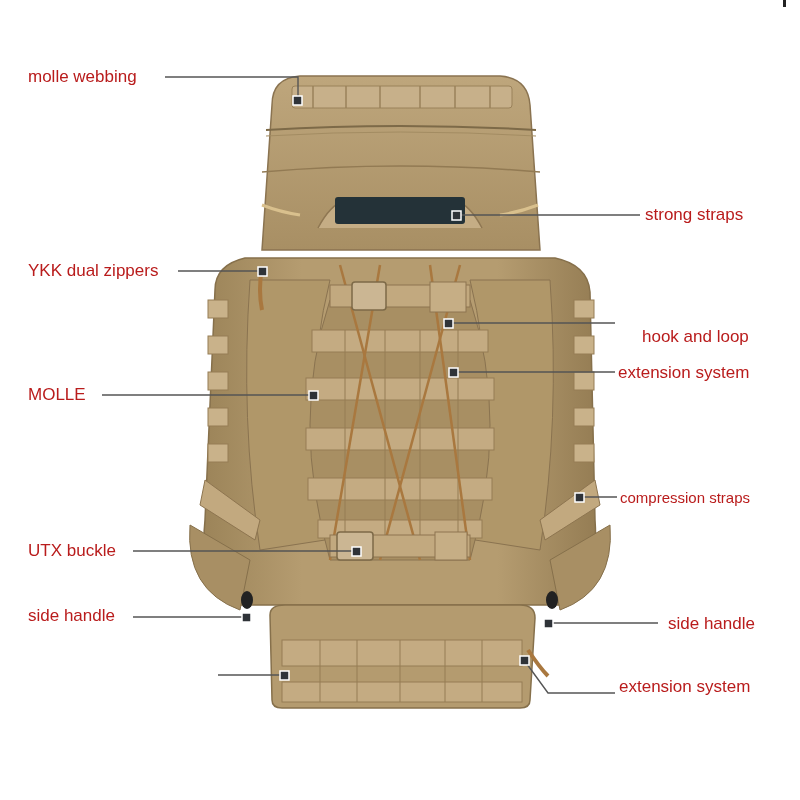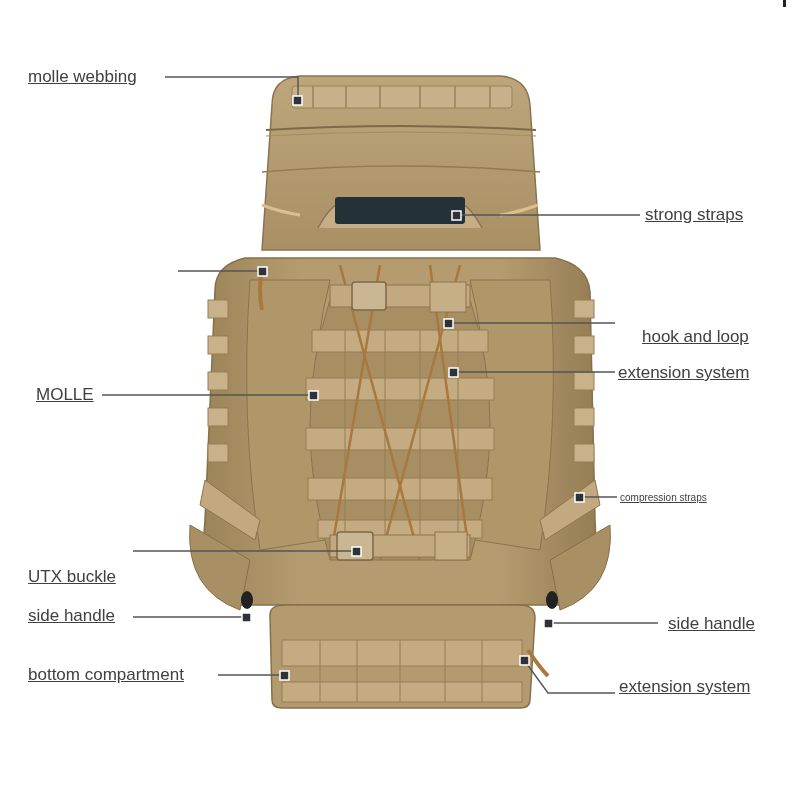--- a/index.html
+++ b/index.html
@@ -1,20 +1,20 @@
 <!DOCTYPE html>
 <html><head>
 <meta charset="utf-8">
 <style>
   html, body { margin: 0; padding: 0; background: #ffffff; }
   body { width: 800px; height: 800px; position: relative; overflow: hidden;
          font-family: "Liberation Sans", "DejaVu Sans", sans-serif; }
   #stage { position: absolute; left: 0; top: 0; width: 800px; height: 800px; }
-  .label { position: absolute; font-size: 17px; color: #404040; white-space: nowrap; line-height: 20px; text-decoration: underline; }
-  .label.small { font-size: 10px; }
+  .label { position: absolute; font-size: 17px; color: #b91c1c; white-space: nowrap; line-height: 20px; }
+  .label.small { font-size: 15px; }
   svg { position: absolute; left: 0; top: 0; }
   .corner-mark { position: absolute; right: 14px; top: 0; width: 3px; height: 7px; background: #222; }
 </style>
 </head>
 <body>
 
 <div id="stage">
 
   <svg width="800" height="800" viewBox="0 0 800 800">
     <defs>
@@ -154,24 +154,24 @@
       <rect x="575" y="493" width="9" height="9"></rect>
       <rect x="352" y="547" width="9" height="9"></rect>
       <rect x="242" y="613" width="9" height="9"></rect>
       <rect x="544" y="619" width="9" height="9"></rect>
       <rect x="280" y="671" width="9" height="9"></rect>
       <rect x="520" y="656" width="9" height="9"></rect>
     </g>
   </svg>
 
   <div class="label" style="left:28px; top:67px;">molle webbing</div>
-  <div class="label" style="left:36px; top:385px;">MOLLE</div>
-  <div class="label" style="left:28px; top:541px;margin-top:26px;">UTX buckle</div>
+  <div class="label" style="left:28px; top:261px;">YKK dual zippers</div>
+  <div class="label" style="left:28px; top:385px;">MOLLE</div>
+  <div class="label" style="left:28px; top:541px;">UTX buckle</div>
   <div class="label" style="left:28px; top:606px;">side handle</div>
-  <div class="label" style="left:28px; top:665px;">bottom compartment</div>
 
   <div class="label" style="left:645px; top:205px;">strong straps</div>
   <div class="label" style="left:642px; top:327px;">hook and loop</div>
   <div class="label" style="left:618px; top:363px;">extension system</div>
   <div class="label small" style="left:620px; top:488px;">compression straps</div>
   <div class="label" style="left:668px; top:614px;">side handle</div>
   <div class="label" style="left:619px; top:677px;">extension system</div>
 
   <div class="corner-mark"></div>
 </div>

